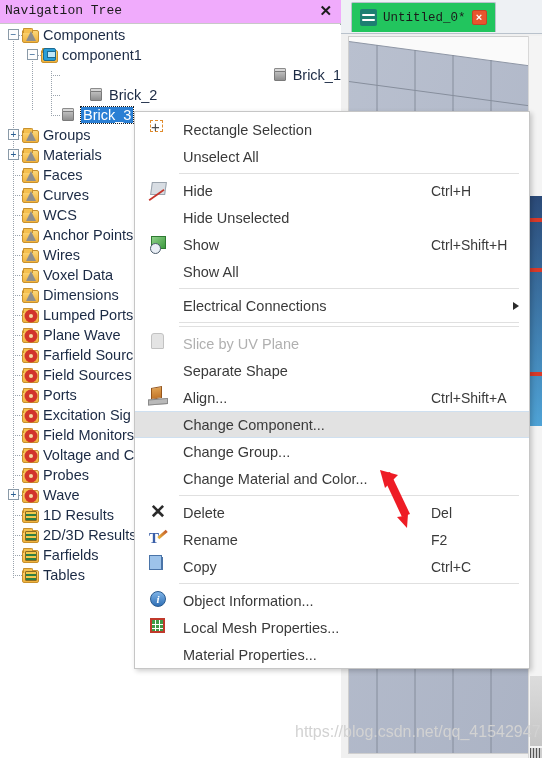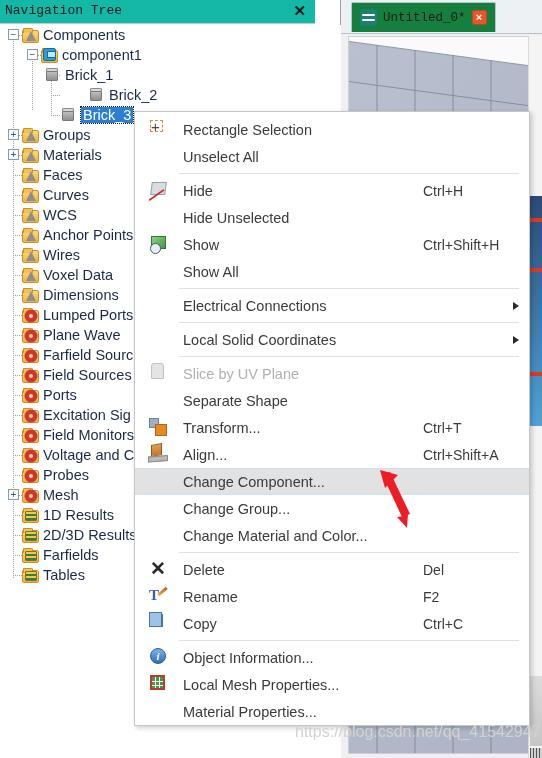--- a/index.html
+++ b/index.html
@@ -16,21 +16,21 @@
   #viewport {
     position:absolute; left:340px; top:0; width:202px; height:758px;
     background:#f0f0f0;
   }
   #tabstrip {
     position:absolute; left:0; top:0; width:202px; height:34px;
     background:#eef1f4; border-bottom:1px solid #b9c2cc;
   }
   #tab {
     position:absolute; left:11px; top:2px; height:30px;
-    background:#15803d; border:1px solid #b9c2cc; border-bottom:none;
+    background:#22c55e; border:1px solid #b9c2cc; border-bottom:none;
     display:flex; align-items:center; gap:6px; padding:0 8px;
     border-radius:2px 2px 0 0;
   }
   #tab .tabicon {
     width:17px; height:17px; background:#1d7f72; border-radius:2px;
     position:relative; flex:0 0 auto;
   }
   #tab .tabicon::before, #tab .tabicon::after {
     content:""; position:absolute; left:2px; right:2px; height:2px;
     background:#ffffff; border-radius:2px;
@@ -59,22 +59,22 @@
     background:#f4f4f4; border-left:1px solid #d8d8d8;
   }
   .strip-seg { position:absolute; left:1px; width:12px; }
 
   
   #navpanel {
     position:absolute; left:0; top:0; width:341px; height:758px;
     background:#ffffff; border-right:1px solid #9aa3ad;
   }
   #navheader {
-    position:absolute; left:0; top:0; width:315px; height:24px;
-    background:#14b8a6; border-bottom:1px solid #c8c8c8;
+    position:absolute; left:0; top:0; width:341px; height:24px;
+    background:#f0abfc; border-bottom:1px solid #c8c8c8;
   }
   #navtitle {
     position:absolute; left:5px; top:3px;
     font-family:"Liberation Mono", monospace; font-size:13px; color:#1b1b1b;
   }
   #navclose {
     position:absolute; right:9px; top:3px;
     font-family:"Liberation Sans",sans-serif; font-size:15px; font-weight:bold;
     color:#1b1b1b; cursor:pointer; line-height:15px;
   }
@@ -141,21 +141,21 @@
   
   #ctxmenu {
     position:absolute; left:134px; top:111px; width:396px;
     background:#ffffff; border:1px solid #c6c6c6;
     box-shadow:2px 2px 5px rgba(0,0,0,0.20);
     font-size:14.5px; color:#3a3a3a;
     padding:4px 0 0 0;
   }
   .mi {
     position:relative; height:27px; display:flex; align-items:center;
-    padding-left:48px; padding-right:10px; cursor:default;
+    padding-left:48px; padding-right:2px; cursor:default;
   }
   .mi.hl { background:#e2e2e2; border-top:1px solid #cfe0f0; border-bottom:1px solid #cfe0f0; }
   .mi.dis { color:#b0b0b0; }
   .mi .txt { flex:1 1 auto; white-space:nowrap; }
   .mi .acc { color:#3a3a3a; font-size:14px; margin-left:10px; white-space:nowrap;
              min-width:96px; text-align:left; }
   .mi.dis .acc { color:#b0b0b0; }
   .mi .arrow { position:absolute; right:10px; top:10px; width:0;height:0;
     border-top:4px solid transparent; border-bottom:4px solid transparent;
     border-left:6px solid #2b2b2b; }
@@ -291,21 +291,21 @@
       </div>
       <div class="trow" style="padding-left: 41px;">
         <div class="dotline-h" style="left: 32px; top: 10px; width: 10px;"></div>
         <div class="expander" style="left: 27px; top: 4px;">−</div>
         <span class="ic">
           <span class="folder"></span>
           <span class="badge-comp"></span>
         </span>
         <span class="lbl">component1</span>
       </div>
-      <div class="trow" style="padding-left: 44px;">
+      <div class="trow" style="padding-left: 44px; justify-content: flex-end;">
         <div class="dotline-h" style="left: 51px; top: 10px; width: 10px;"></div>
         <span class="brick">
           <span class="top"></span>
           <span class="body"></span>
         </span>
         <span class="lbl">Brick_1</span>
       </div>
       <div class="trow" style="padding-left: 88px;">
         <div class="dotline-h" style="left: 51px; top: 10px; width: 10px;"></div>
         <span class="brick">
@@ -468,21 +468,21 @@
         </span>
         <span class="lbl">Probes</span>
       </div>
       <div class="trow" style="padding-left: 22px;">
         <div class="dotline-h" style="left: 13px; top: 10px; width: 10px;"></div>
         <div class="expander" style="left: 8px; top: 4px;">+</div>
         <span class="ic">
           <span class="folder"></span>
           <span class="badge-gear"></span>
         </span>
-        <span class="lbl">Mesh</span>
+        <span class="lbl">Wave</span>
       </div>
       <div class="trow" style="padding-left: 22px;">
         <div class="dotline-h" style="left: 13px; top: 10px; width: 10px;"></div>
         <span class="ic">
           <span class="folder"></span>
           <span class="badge-res"></span>
         </span>
         <span class="lbl">1D Results</span>
       </div>
       <div class="trow" style="padding-left: 22px;">
@@ -536,36 +536,27 @@
     </div>
     <div class="mi">
       <span class="txt">Show All</span>
     </div>
     <div class="sep"></div>
     <div class="mi">
       <span class="txt">Electrical Connections</span>
       <span class="arrow"></span>
     </div>
     <div class="sep"></div>
-    <div class="mi">
-      <span class="txt">Local Solid Coordinates</span>
-      <span class="arrow"></span>
-    </div>
     <div class="sep"></div>
     <div class="mi dis">
       <span class="mico ic-slice"></span>
       <span class="txt">Slice by UV Plane</span>
     </div>
     <div class="mi">
       <span class="txt">Separate Shape</span>
-    </div>
-    <div class="mi">
-      <span class="mico ic-transform"></span>
-      <span class="txt">Transform...</span>
-      <span class="acc">Ctrl+T</span>
     </div>
     <div class="mi">
       <span class="mico ic-align"></span>
       <span class="txt">Align...</span>
       <span class="acc">Ctrl+Shift+A</span>
     </div>
     <div class="mi hl">
       <span class="txt">Change Component...</span>
     </div>
     <div class="mi">

